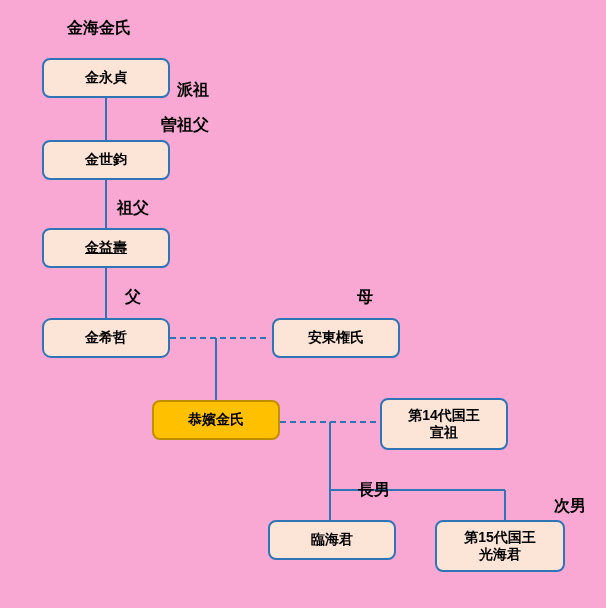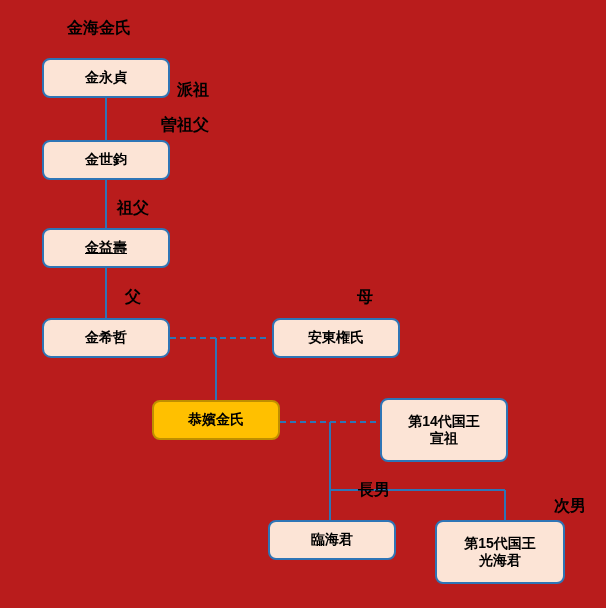--- a/index.html
+++ b/index.html
@@ -13,21 +13,21 @@
   * { box-sizing: border-box; }
   html, body { margin: 0; padding: 0; background: #ffffff; }
   body {
     font-family: "Liberation Sans", "DejaVu Sans", sans-serif;
     color: var(--text);
   }
   .canvas {
     position: relative;
     width: 606px;
     height: 608px;
-    background: #b91c1c;
+    background: #f9a8d4;
     overflow: hidden;
   }
   svg.wires {
     position: absolute;
     left: 0; top: 0;
     width: 606px; height: 608px;
   }
   .connector {
     stroke: var(--connector);
     stroke-width: 2;
@@ -45,21 +45,21 @@
     border-radius: 8px;
     display: flex;
     align-items: center;
     justify-content: center;
     text-align: center;
     font-size: 14px;
     font-weight: bold;
     line-height: 1.25;
     white-space: pre-line;
   }
-  .node.tall { height: 64px; }
+  .node.tall { height: 52px; }
   .node.highlight {
     background: var(--highlight-fill);
     border-color: var(--highlight-border);
   }
   .floating-label {
     position: absolute;
     font-size: 16px;
     font-weight: bold;
     white-space: nowrap;
   }

